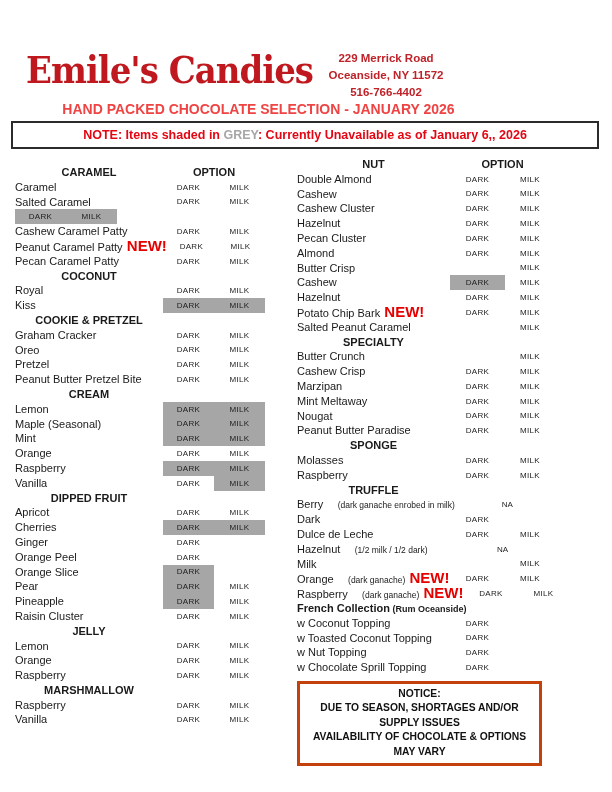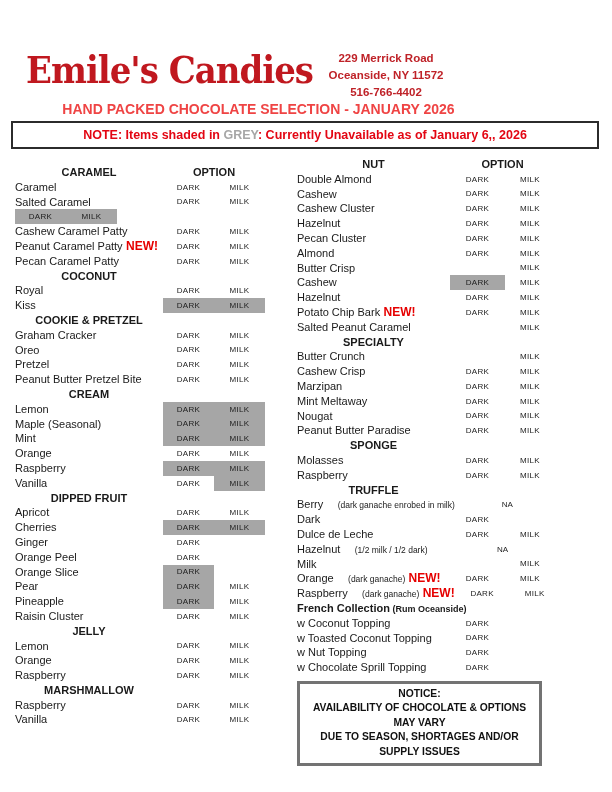--- a/index.html
+++ b/index.html
@@ -46,21 +46,21 @@
   .col-left  { width:250px;margin-top:8px; }
   .col-right { width:292px; }
   .menu-row { display:flex; align-items:stretch; height:14.8px; }
   .name-cell {
     flex:1; font-size:11px; line-height:14.8px;
     white-space:nowrap; overflow:visible;
   }
   .col-left  .name-cell { flex:0 0 148px; }
   .col-right .name-cell { flex:0 0 153px; }
   .detail-txt { font-size:8.5px;padding-left:12px; }
-  .new-badge { color:#e60000; font-weight:bold; font-size:12px; }
+  .new-badge { color:#e60000; font-weight:bold; font-size:15px; }
   .opt-cell {
     width:51px; display:flex; align-items:center; justify-content:center;
     font-size:8px; letter-spacing:0.3px; color:#1c1c1c;
   }
   .col-right .opt-cell.dark { width:55px; }
   .col-right .opt-cell.milk { width:50px; }
   .opt-cell.shaded { background:#a6a6a6; }
   .na-cell {
     width:102px; display:flex; align-items:center; justify-content:center;
     font-size:8px; color:#1c1c1c;
@@ -75,21 +75,21 @@
   .sec-header.align-left { text-align:left; }
   .sec-header .hdr-detail { font-size:9px; }
   .option-hdr {
     width:102px; text-align:center; font-size:11px; font-weight:bold;
     line-height:14.8px;
   }
   .col-right .option-hdr { width:105px; }
   
   .notice-box {
     margin-top:6px; width:245px;
-    border:3px solid #737373;
+    border:3px solid #c2410c;
     padding:3px 4px 4px 4px;
     text-align:center; font-size:10.3px; font-weight:bold; color:#111;
     line-height:14.5px; background:#fff;
   }
 </style>
 </head>
 <body>
 
 <div class="logo">Emile's Candies</div>
 
@@ -444,17 +444,17 @@
         <div class="opt-cell dark">DARK</div>
         <div class="opt-cell milk"></div>
       </div>
       <div class="menu-row">
         <div class="name-cell">w Chocolate Sprill Topping</div>
         <div class="opt-cell dark">DARK</div>
         <div class="opt-cell milk"></div>
       </div>
       <div class="notice-box">
         <div>NOTICE:</div>
+        <div>DUE TO SEASON, SHORTAGES AND/OR SUPPLY ISSUES</div>
         <div>AVAILABILITY OF CHOCOLATE &amp; OPTIONS MAY VARY</div>
-        <div>DUE TO SEASON, SHORTAGES AND/OR SUPPLY ISSUES</div>
       </div>
     </div>
 </div>
 
 </body></html>

